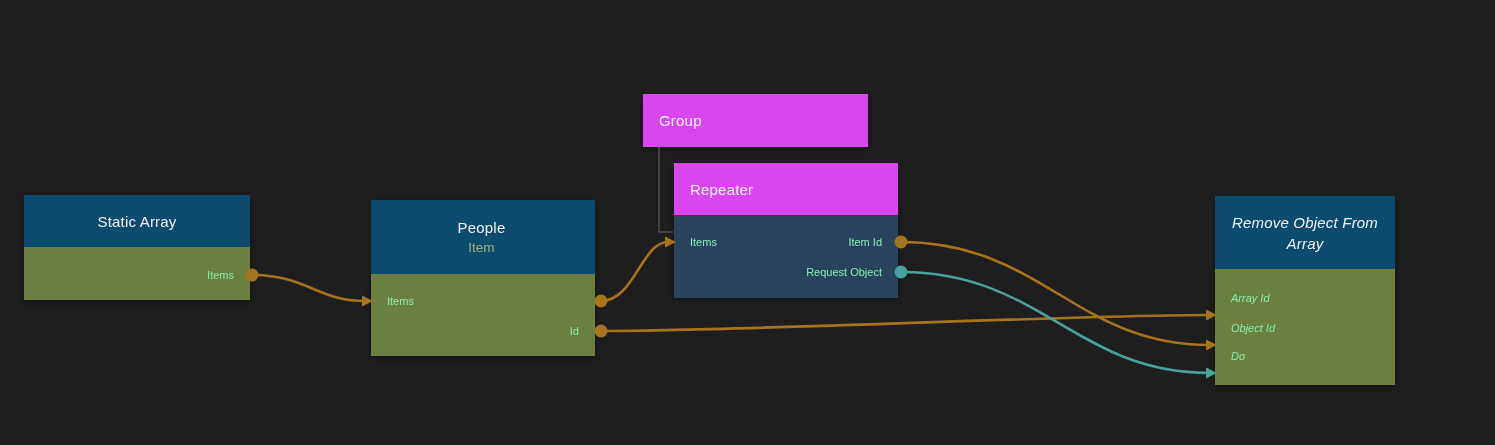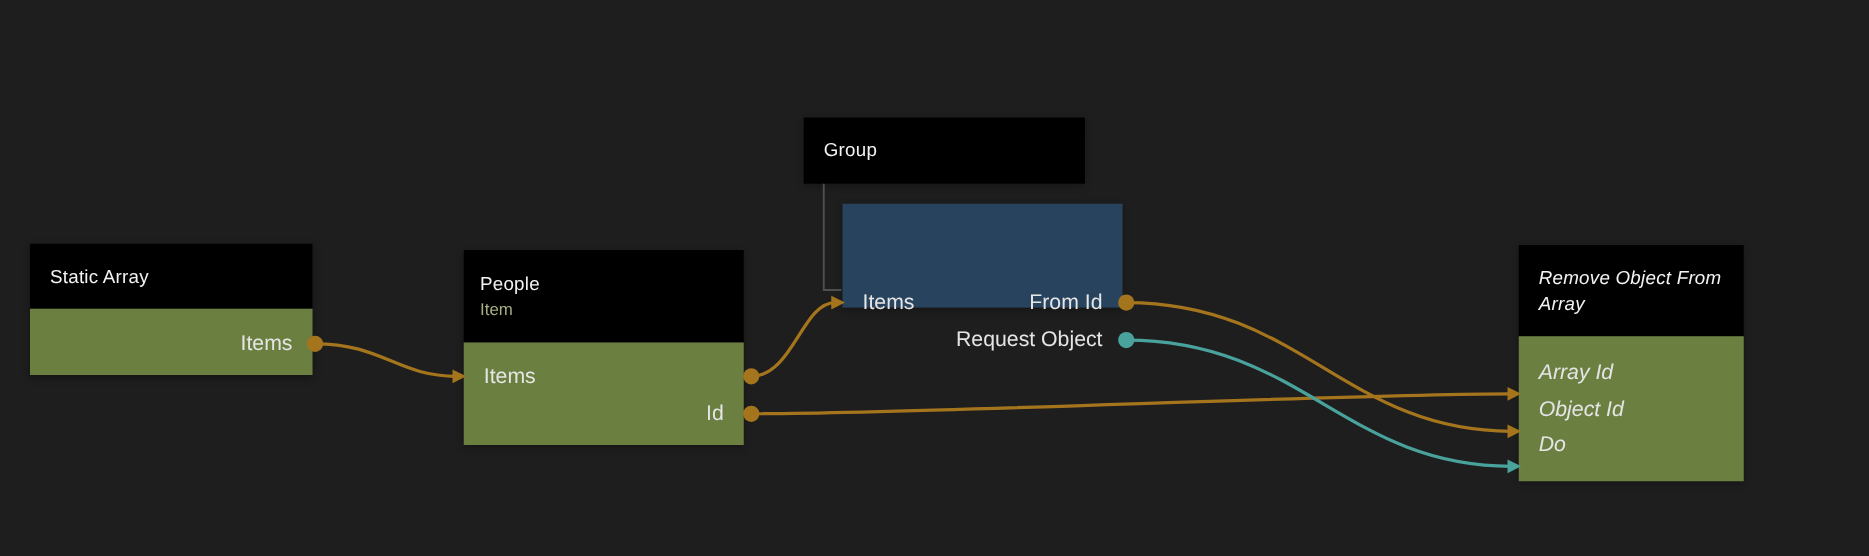--- a/index.html
+++ b/index.html
@@ -10,28 +10,28 @@
     overflow:hidden;
     font-family:"Liberation Sans","DejaVu Sans",sans-serif;
   }
   .node{position:absolute;box-shadow:0 2px 6px rgba(0,0,0,.35);}
   .node .header{
     display:flex;flex-direction:column;justify-content:center;
     padding:0 16px;box-sizing:border-box;
   }
   .node .title{font-size:15px;line-height:21px;color:#f2f3f4;letter-spacing:.2px;}
   .node .subtitle{font-size:13.5px;line-height:20px;color:#a6b083;}
-  .node.green .header{background:#000000;}
+  .node.green .header{background:#0c4a6e;text-align:center;}
   .node.green .body{background:#6b7f40;}
-  .node.blue .header{background:#000000;}
+  .node.blue .header{background:#d946ef;}
   .node.blue .body{background:#28435e;}
   .node .body{position:relative;}
   .port{
     position:absolute;
-    font-size:17px;line-height:18px;color:#e5e5e5;white-space:nowrap;
+    font-size:11px;line-height:18px;color:#86efac;white-space:nowrap;
   }
   svg#wires{position:absolute;left:0;top:0;}
   svg#wires path.wire{fill:none;stroke-width:2.6px;}
   svg#wires path.grouplink{fill:none;stroke-width:1.5px;}
 </style>
 </head>
 <body>
 
 <div id="canvas" style="width: 1495px; height: 445px; background: rgb(30, 30, 30);">
     <div class="node blue" style="left: 643px; top: 94px; width: 225px;">
@@ -49,23 +49,26 @@
     <div class="node green" style="left: 371px; top: 200px; width: 224px;">
       <div class="header" style="height: 74px; padding-left: 13px;">
         <div class="title">People</div>
         <div class="subtitle">Item</div>
       </div>
       <div class="body" style="height: 82px;"></div>
       <div class="port" style="top: 92px; left: 16px;">Items</div>
       <div class="port" style="top: 122px; right: 16px;">Id</div>
     </div>
     <div class="node blue" style="left: 674px; top: 163px; width: 224px;">
+      <div class="header" style="height: 52px;">
+        <div class="title">Repeater</div>
+      </div>
       <div class="body" style="height: 83px;"></div>
       <div class="port" style="top: 70px; left: 16px;">Items</div>
-      <div class="port" style="top: 70px; right: 16px;">From Id</div>
+      <div class="port" style="top: 70px; right: 16px;">Item Id</div>
       <div class="port" style="top: 100px; right: 16px;">Request Object</div>
     </div>
     <div class="node green" style="left: 1215px; top: 196px; width: 180px; font-style: italic;">
       <div class="header" style="height: 73px;">
         <div class="title">Remove Object From Array</div>
       </div>
       <div class="body" style="height: 116px;"></div>
       <div class="port" style="top: 93px; left: 16px;">Array Id</div>
       <div class="port" style="top: 123px; left: 16px;">Object Id</div>
       <div class="port" style="top: 151px; left: 16px;">Do</div>

